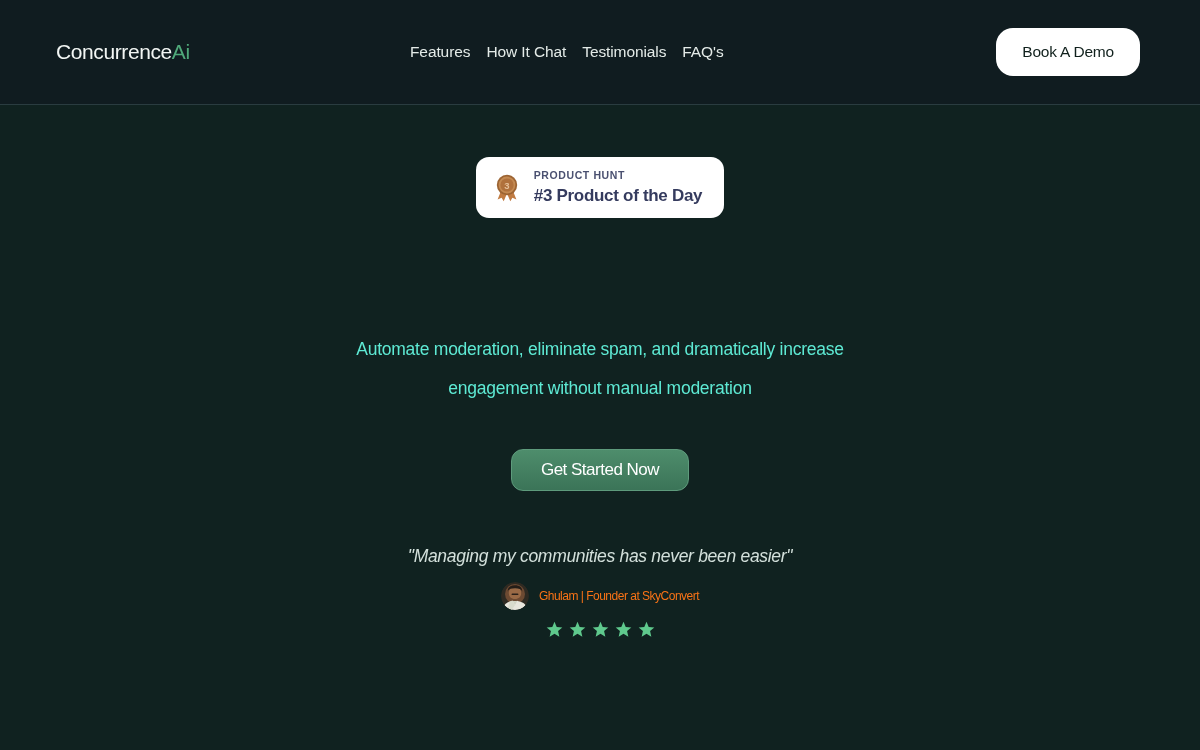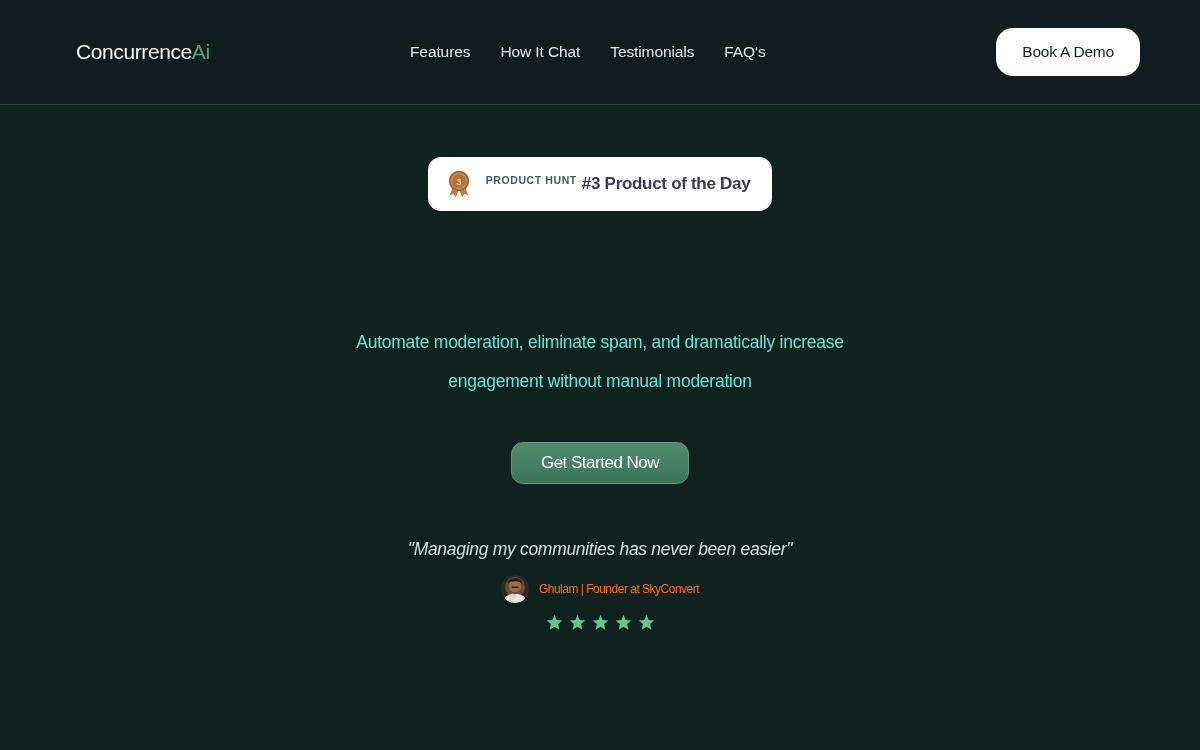--- a/index.html
+++ b/index.html
@@ -16,40 +16,40 @@
     -webkit-font-smoothing: antialiased;
   }
 
   
   .header {
     height: 105px;
     background: #101c20;
     border-bottom: 1px solid #2a3c40;
     display: flex;
     align-items: center;
-    padding: 0 76px;
+    padding: 0 56px;
     position: relative;
   }
 
   .logo {
     font-size: 21px;
     font-weight: 500;
     letter-spacing: -0.4px;
     color: #f2f6f4;
     white-space: nowrap;
     cursor: pointer;
   }
   .logo .accent { color: #4fa97a; }
 
   .nav {
     position: absolute;
     left: 410px;
     display: flex;
     align-items: center;
-    gap: 30px;
+    gap: 16px;
   }
   .nav-item {
     font-size: 15.5px;
     color: #e4ebe8;
     letter-spacing: -0.1px;
     white-space: nowrap;
     cursor: pointer;
   }
 
   .demo-btn {
@@ -80,21 +80,21 @@
   .ph-badge {
     display: flex;
     align-items: center;
     gap: 12px;
     background: #ffffff;
     border-radius: 13px;
     padding: 12px 22px 12px 16px;
     cursor: pointer;
   }
   .ph-medal { flex: 0 0 auto; width: 30px; height: 30px; display: block; }
-  .ph-text { display: flex; flex-direction: row; gap: 5px; }
+  .ph-text { display: flex; flex-direction: column; gap: 5px; }
   .ph-kicker {
     font-size: 10.5px;
     font-weight: bold;
     letter-spacing: 0.6px;
     color: #4a5070;
   }
   .ph-title {
     font-size: 17px;
     font-weight: bold;
     letter-spacing: -0.3px;

